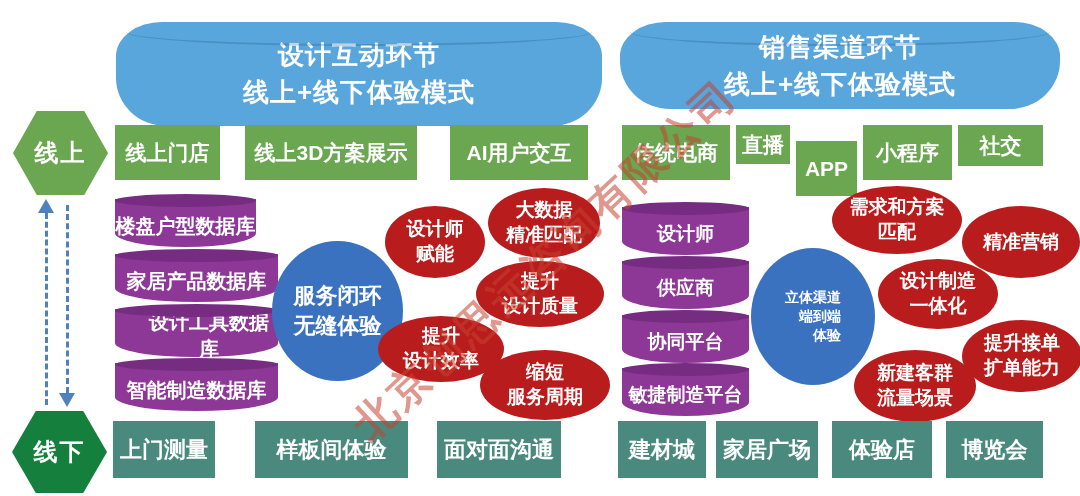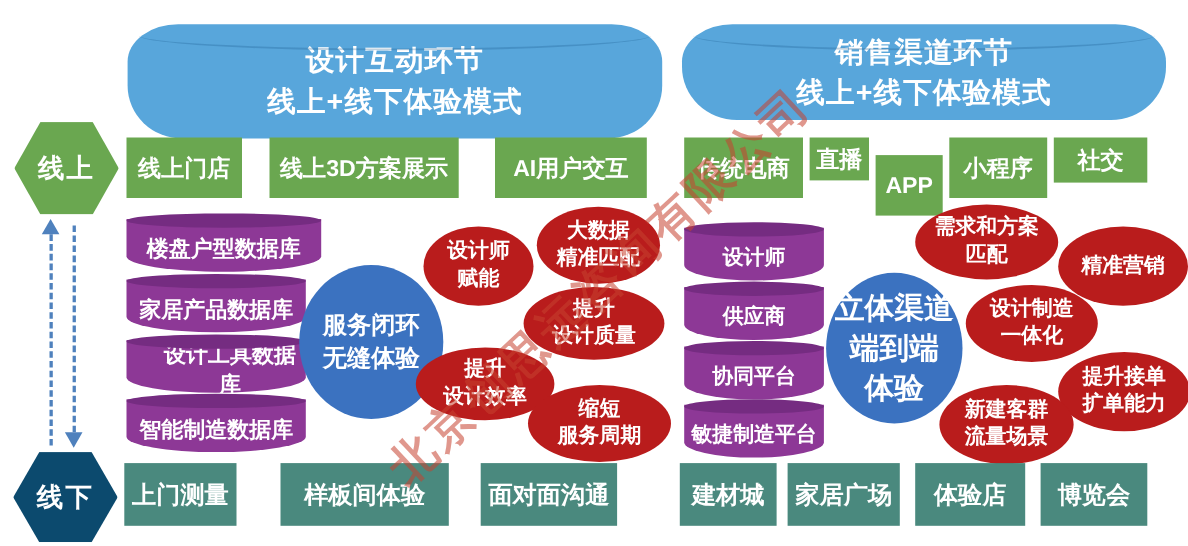--- a/index.html
+++ b/index.html
@@ -10,32 +10,32 @@
   .shape{position:absolute;display:flex;align-items:center;justify-content:center;
     color:#fff;font-weight:bold;text-align:center;white-space:pre-line;box-sizing:border-box;}
   
   .banner{background:#58a6db;border-radius:46px 46px 50px 50px / 34px 34px 48px 48px;
     font-size:26px;line-height:1.42;letter-spacing:1px;}
   .banner::before{content:"";position:absolute;left:10px;right:10px;top:-4px;height:26px;
     border-radius:50%;border-bottom:2px solid rgba(25,90,140,0.28);}
   
   .hex{clip-path:polygon(25% 0,75% 0,100% 50%,75% 100%,25% 100%,0 50%);font-size:24px;letter-spacing:2px;}
   .hex.green{background:#6aa750;}
-  .hex.teal{background:#0c4a6e;}
+  .hex.teal{background:#15803d;}
   
   .gbox{background:#6aa750;font-size:21px;}
   .tbox{background:#4a897e;font-size:22px;}
   
   .cyl{background:#8d3896;border-radius:0 0 50% 50% / 0 0 14px 14px;font-size:20px;padding-top:6px;}
   .cyl::before{content:"";position:absolute;left:0;right:0;top:-5px;height:13px;
     background:#752c81;border-radius:50%;}
   .cyl.narrow{font-size:19px;}
   
   .circle{background:#3b72c0;border-radius:50%;font-size:22px;line-height:1.35;}
-  .circle.r{font-size:27px;}
+  .circle.r{font-size:14px;text-align:right;}
   
   .ell{background:#b91c1c;border-radius:50%;font-size:19px;line-height:1.3;}
   
   .dash{position:absolute;width:0;border-left:3px dashed #4f81bd;}
   .arrow{position:absolute;width:0;height:0;border-left:8px solid transparent;border-right:8px solid transparent;}
   .arrow.up{border-bottom:14px solid #4f81bd;}
   .arrow.down{border-top:14px solid #4f81bd;}
   
   .watermark{position:absolute;left:283px;top:232px;width:524px;z-index:50;
     transform:rotate(-43deg);transform-origin:center;
@@ -63,21 +63,21 @@
   <div class="shape gbox" style="left:115px;top:125px;width:105px;height:55px;">线上门店</div>
   <div class="shape gbox" style="left:245px;top:125px;width:172px;height:55px;">线上3D方案展示</div>
   <div class="shape gbox" style="left:450px;top:125px;width:138px;height:55px;">AI用户交互</div>
 
   <div class="shape gbox" style="left:622px;top:125px;width:108px;height:55px;">传统电商</div>
   <div class="shape gbox" style="left:736px;top:125px;width:54px;height:39px;">直播</div>
   <div class="shape gbox" style="left:796px;top:125px;width:61px;height:55px;margin-top:16px;">APP</div>
   <div class="shape gbox" style="left:863px;top:125px;width:89px;height:55px;">小程序</div>
   <div class="shape gbox" style="left:958px;top:125px;width:85px;height:41px;">社交</div>
 
-  <div class="shape cyl" style="left:115px;top:199px;width:177px;height:48px;">楼盘户型数据库</div>
+  <div class="shape cyl" style="left:115px;top:199px;width:141px;height:48px;">楼盘户型数据库</div>
   <div class="shape cyl" style="left:115px;top:254px;width:163px;height:48px;">家居产品数据库</div>
   <div class="shape cyl" style="left:115px;top:309px;width:163px;height:48px;padding-left:25px;">设计工具数据库</div>
   <div class="shape cyl" style="left:115px;top:363px;width:163px;height:48px;">智能制造数据库</div>
 
   <div class="shape circle" style="left:272px;top:241px;width:131px;height:140px;">服务闭环
 无缝体验</div>
 
   <div class="shape ell" style="left:385px;top:206px;width:100px;height:72px;">设计师
 赋能</div>
   <div class="shape ell" style="left:488px;top:188px;width:112px;height:70px;">大数据

